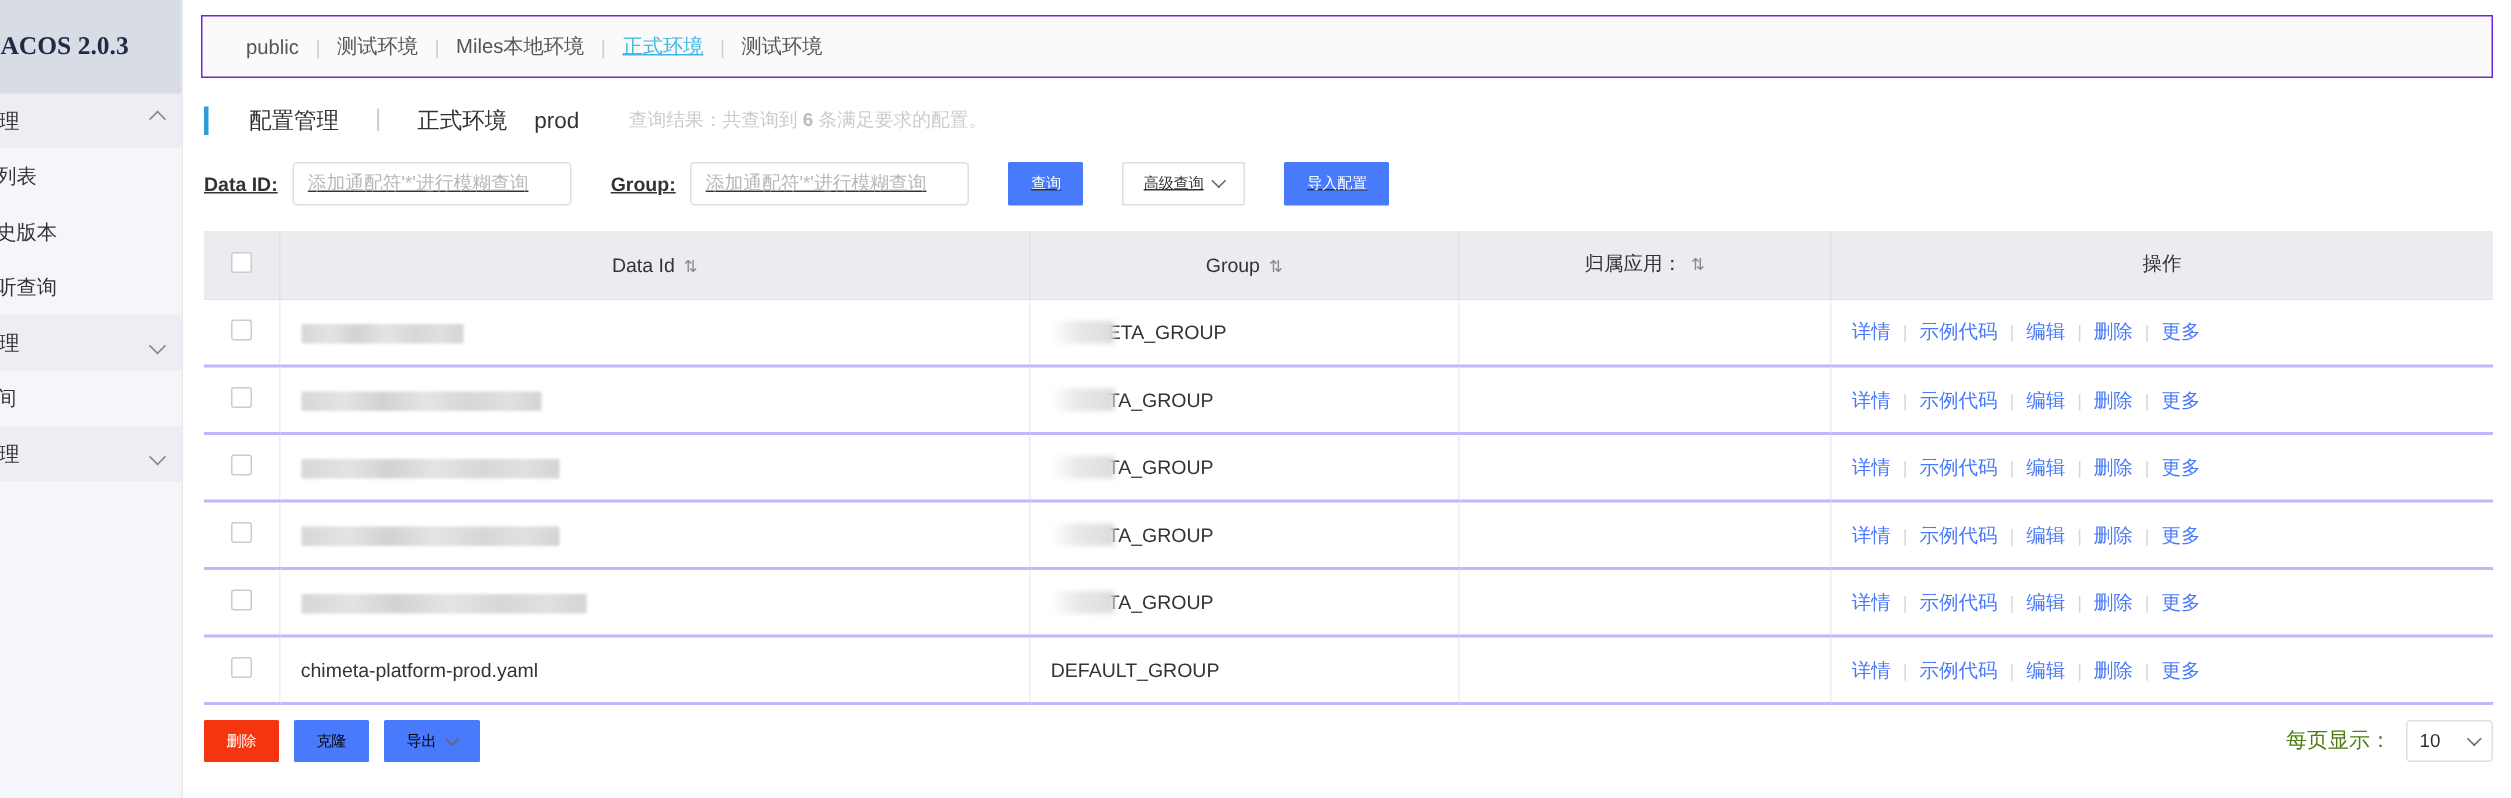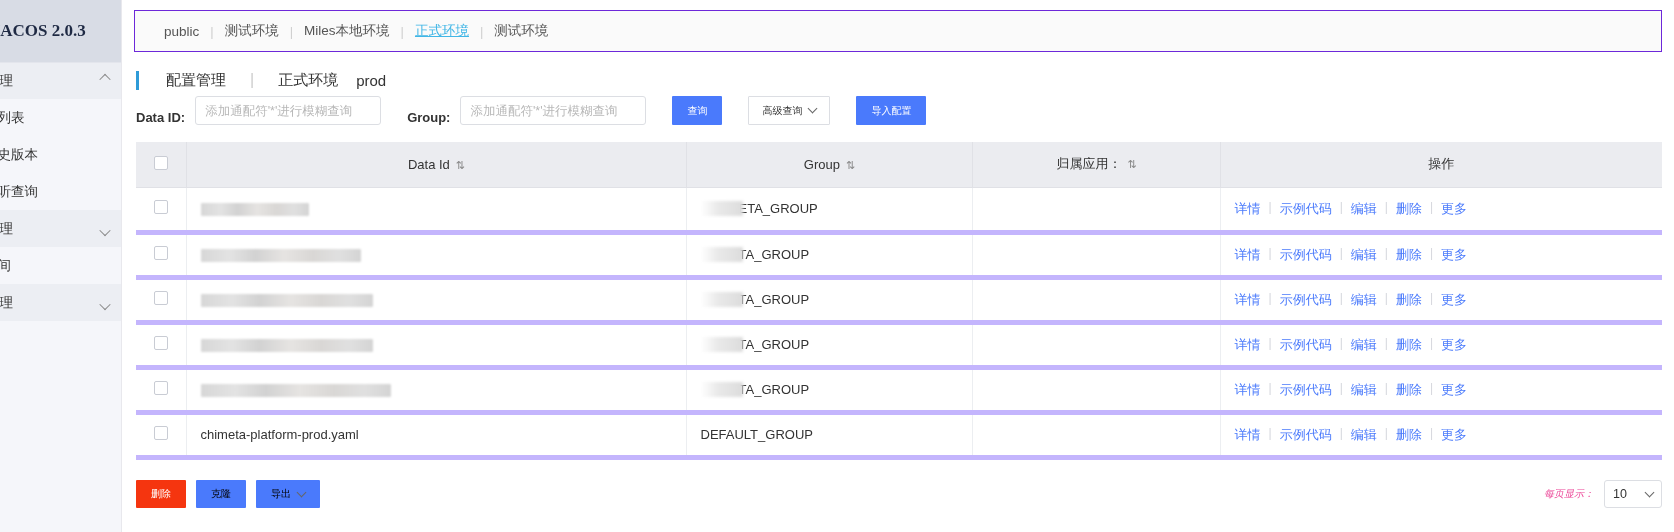--- a/index.html
+++ b/index.html
@@ -93,23 +93,24 @@
   #title-env { font-size: 15px; color: #333; }
   #title-prod { font-size: 15px; color: #333; margin-left: 1px; }
   #result-note {
     font-size: 12.5px; color: #cccccc;
     margin-left: 16px; white-space: nowrap;
   }
   #result-note b { color: #bbbbbb; }
 
   
   #search-row {
-    margin: 4px 0 0 14px;
-    display: flex; align-items: flex-end;
+    margin: 16px 0 0 14px;
+    display: flex; align-items: center;
     height: 30px;
+    text-decoration: underline;
   }
   .field-label {
     font-size: 13px; color: #333; font-weight: bold;
     margin-right: 10px; white-space: nowrap;
   }
   .text-input {
     width: 186px; height: 29px;
     border: 1px solid #dcdee3; border-radius: 3px;
     background: #fff;
     font-size: 12.5px;
@@ -160,37 +161,37 @@
   thead th:last-child { border-right: none; }
   th.col-check, td.col-check { width: 50px; padding: 0; text-align: center; }
   th.col-dataid, td.col-dataid { width: 500px; }
   th.col-group, td.col-group { width: 286px; }
   th.col-app,  td.col-app  { width: 248px; }
   th.col-ops,  td.col-ops  { width: auto; }
   tbody td {
     height: 45px;
     font-size: 13px; color: #333;
     border-right: 1px solid #eceef1;
-    border-bottom: 5px solid #c4b5fd;
+    border-bottom: 2px solid #c4b5fd;
     padding: 0 14px;
     vertical-align: middle;
     background: #fff;
   }
   tbody td:last-child { border-right: none; }
   .sort-icon {
     display: inline-block; margin-left: 6px;
     font-size: 11px; color: #888;
     letter-spacing: -1px;
   }
   .cb {
     width: 14px; height: 14px;
     border: 1px solid #c9ccd4; border-radius: 2px;
     background: #fff; display: inline-block;
   }
-  .ops { display: flex; align-items: flex-start; white-space: nowrap; }
+  .ops { display: flex; align-items: center; white-space: nowrap; }
   .op-link { color: #4a7afc; font-size: 13px; cursor: pointer; }
   .op-sep { color: #d5d7dd; margin: 0 8px; font-size: 12px; }
 
   
   .redact {
     display: inline-block; height: 13px;
     background: linear-gradient(90deg,#d7d7d7 0%,#e3e3e3 18%,#d2d2d2 34%,#e6e4e2 52%,#d9d7d5 70%,#e0e0e0 86%,#d4d4d4 100%);
     filter: blur(1.2px);
     vertical-align: middle; border-radius: 1px;
   }
@@ -208,21 +209,21 @@
     position: absolute; left: 14px; right: 12px; top: 480px;
     display: flex; align-items: center;
   }
   .btn-danger { background: #f5350f; color: #fff; padding: 0 15px; height: 28px; }
   .btn-blue2 { background: #4a7afc; color: #000000; padding: 0 15px; height: 28px; }
   #bottom-row .btn { margin-right: 10px; }
   #pager {
     margin-left: auto;
     display: flex; align-items: center;
   }
-  #pager-label { font-size: 10px; color: #ec4899; margin-right: 10px; white-space: nowrap; font-style: italic; }
+  #pager-label { font-size: 14px; color: #4d7c0f; margin-right: 10px; white-space: nowrap; }
   #pager-select {
     width: 58px; height: 28px;
     border: 1px solid #dcdee3; border-radius: 3px;
     background: #fff;
     display: flex; align-items: center; justify-content: space-between;
     padding: 0 8px;
     font-size: 12.5px; color: #333;
   }
   #pager-select .chev { margin-left: 0; }
 </style>
@@ -273,20 +274,25 @@
     <span class="ns-sep">|</span>
     <span class="ns-item">测试环境</span>
   </div>
 
   <div id="title-row">
     <div id="title-accent"></div>
     <span id="title-main">配置管理</span>
     <span id="title-divider">|</span>
     <span id="title-env">正式环境</span>
     <span id="title-prod">prod</span>
+    <span id="result-note">
+      <span>查询结果：共查询到</span>
+      <b>6</b>
+      <span>条满足要求的配置。</span>
+    </span>
   </div>
 
   <div id="search-row">
     <span class="field-label">Data ID:</span>
     <input class="text-input" type="text" placeholder="添加通配符'*'进行模糊查询" style="">
     <span class="gap-lg"></span>
     <span class="field-label">Group:</span>
     <input class="text-input" type="text" placeholder="添加通配符'*'进行模糊查询" style="">
     <span class="gap-lg"></span>
     <button class="btn btn-primary">查询</button>

